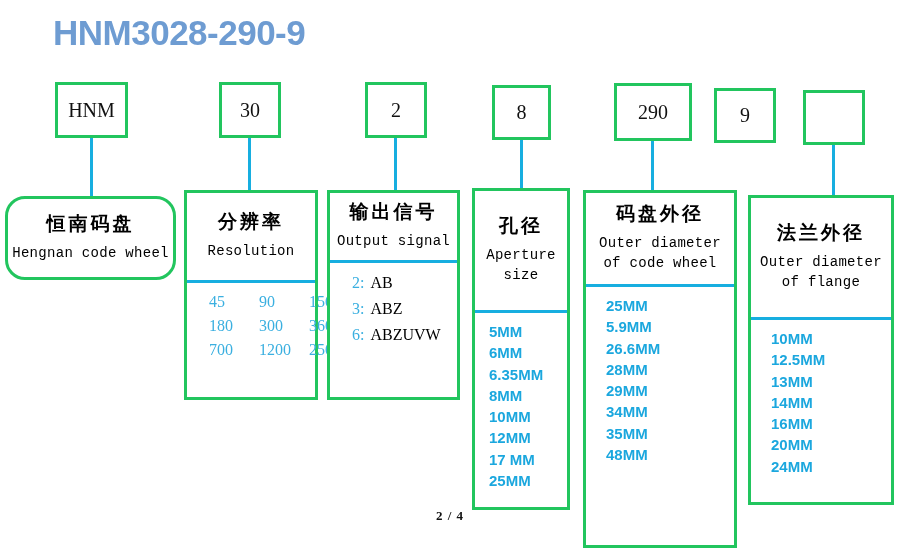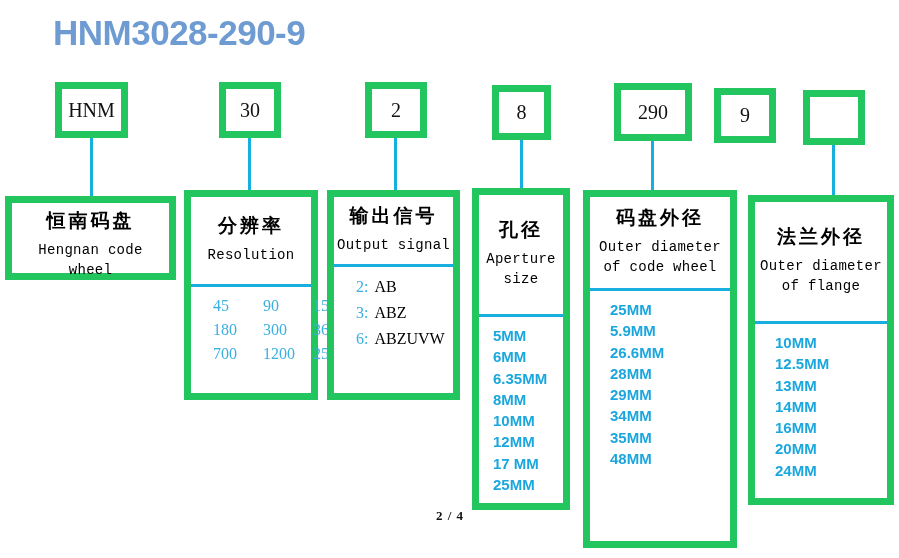--- a/index.html
+++ b/index.html
@@ -21,21 +21,21 @@
     font-weight:bold;
     color:#6E9CD2;
     letter-spacing:-0.5px;
     white-space:nowrap;
   }
 
   
   .box{
     position:absolute;
     box-sizing:border-box;
-    border:7px solid #22c55e;
+    border:3px solid #22c55e;
     background:#ffffff;
   }
 
   
   .code-box{
     display:flex;align-items:center;justify-content:center;
     font-family:"Liberation Serif", serif;
     font-size:20px;
     color:#111111;
   }
@@ -184,21 +184,21 @@
     <span></span>
   </div>
 
   <div class="connector" style="left:90px;  top:138px; height:58px;"></div>
   <div class="connector" style="left:248px; top:138px; height:52px;"></div>
   <div class="connector" style="left:394px; top:138px; height:52px;"></div>
   <div class="connector" style="left:520px; top:140px; height:48px;"></div>
   <div class="connector" style="left:651px; top:141px; height:49px;"></div>
   <div class="connector" style="left:832px; top:145px; height:50px;"></div>
 
-  <div class="box cat-box" style="left:5px; top:196px; width:171px; height:84px;">
+  <div class="box cat-box" style="left:5px; top:196px; width:171px; height:84px;border-radius:20px;">
     <div class="cat-head noline" style="flex:1;">
       <div class="cn">恒南码盘</div>
       <div class="en">Hengnan code wheel</div>
     </div>
   </div>
 
   <div class="box cat-box" style="left:184px; top:190px; width:134px; height:210px;">
     <div class="cat-head" style="height:90px;">
       <div class="cn">分辨率</div>
       <div class="en">Resolution</div>

